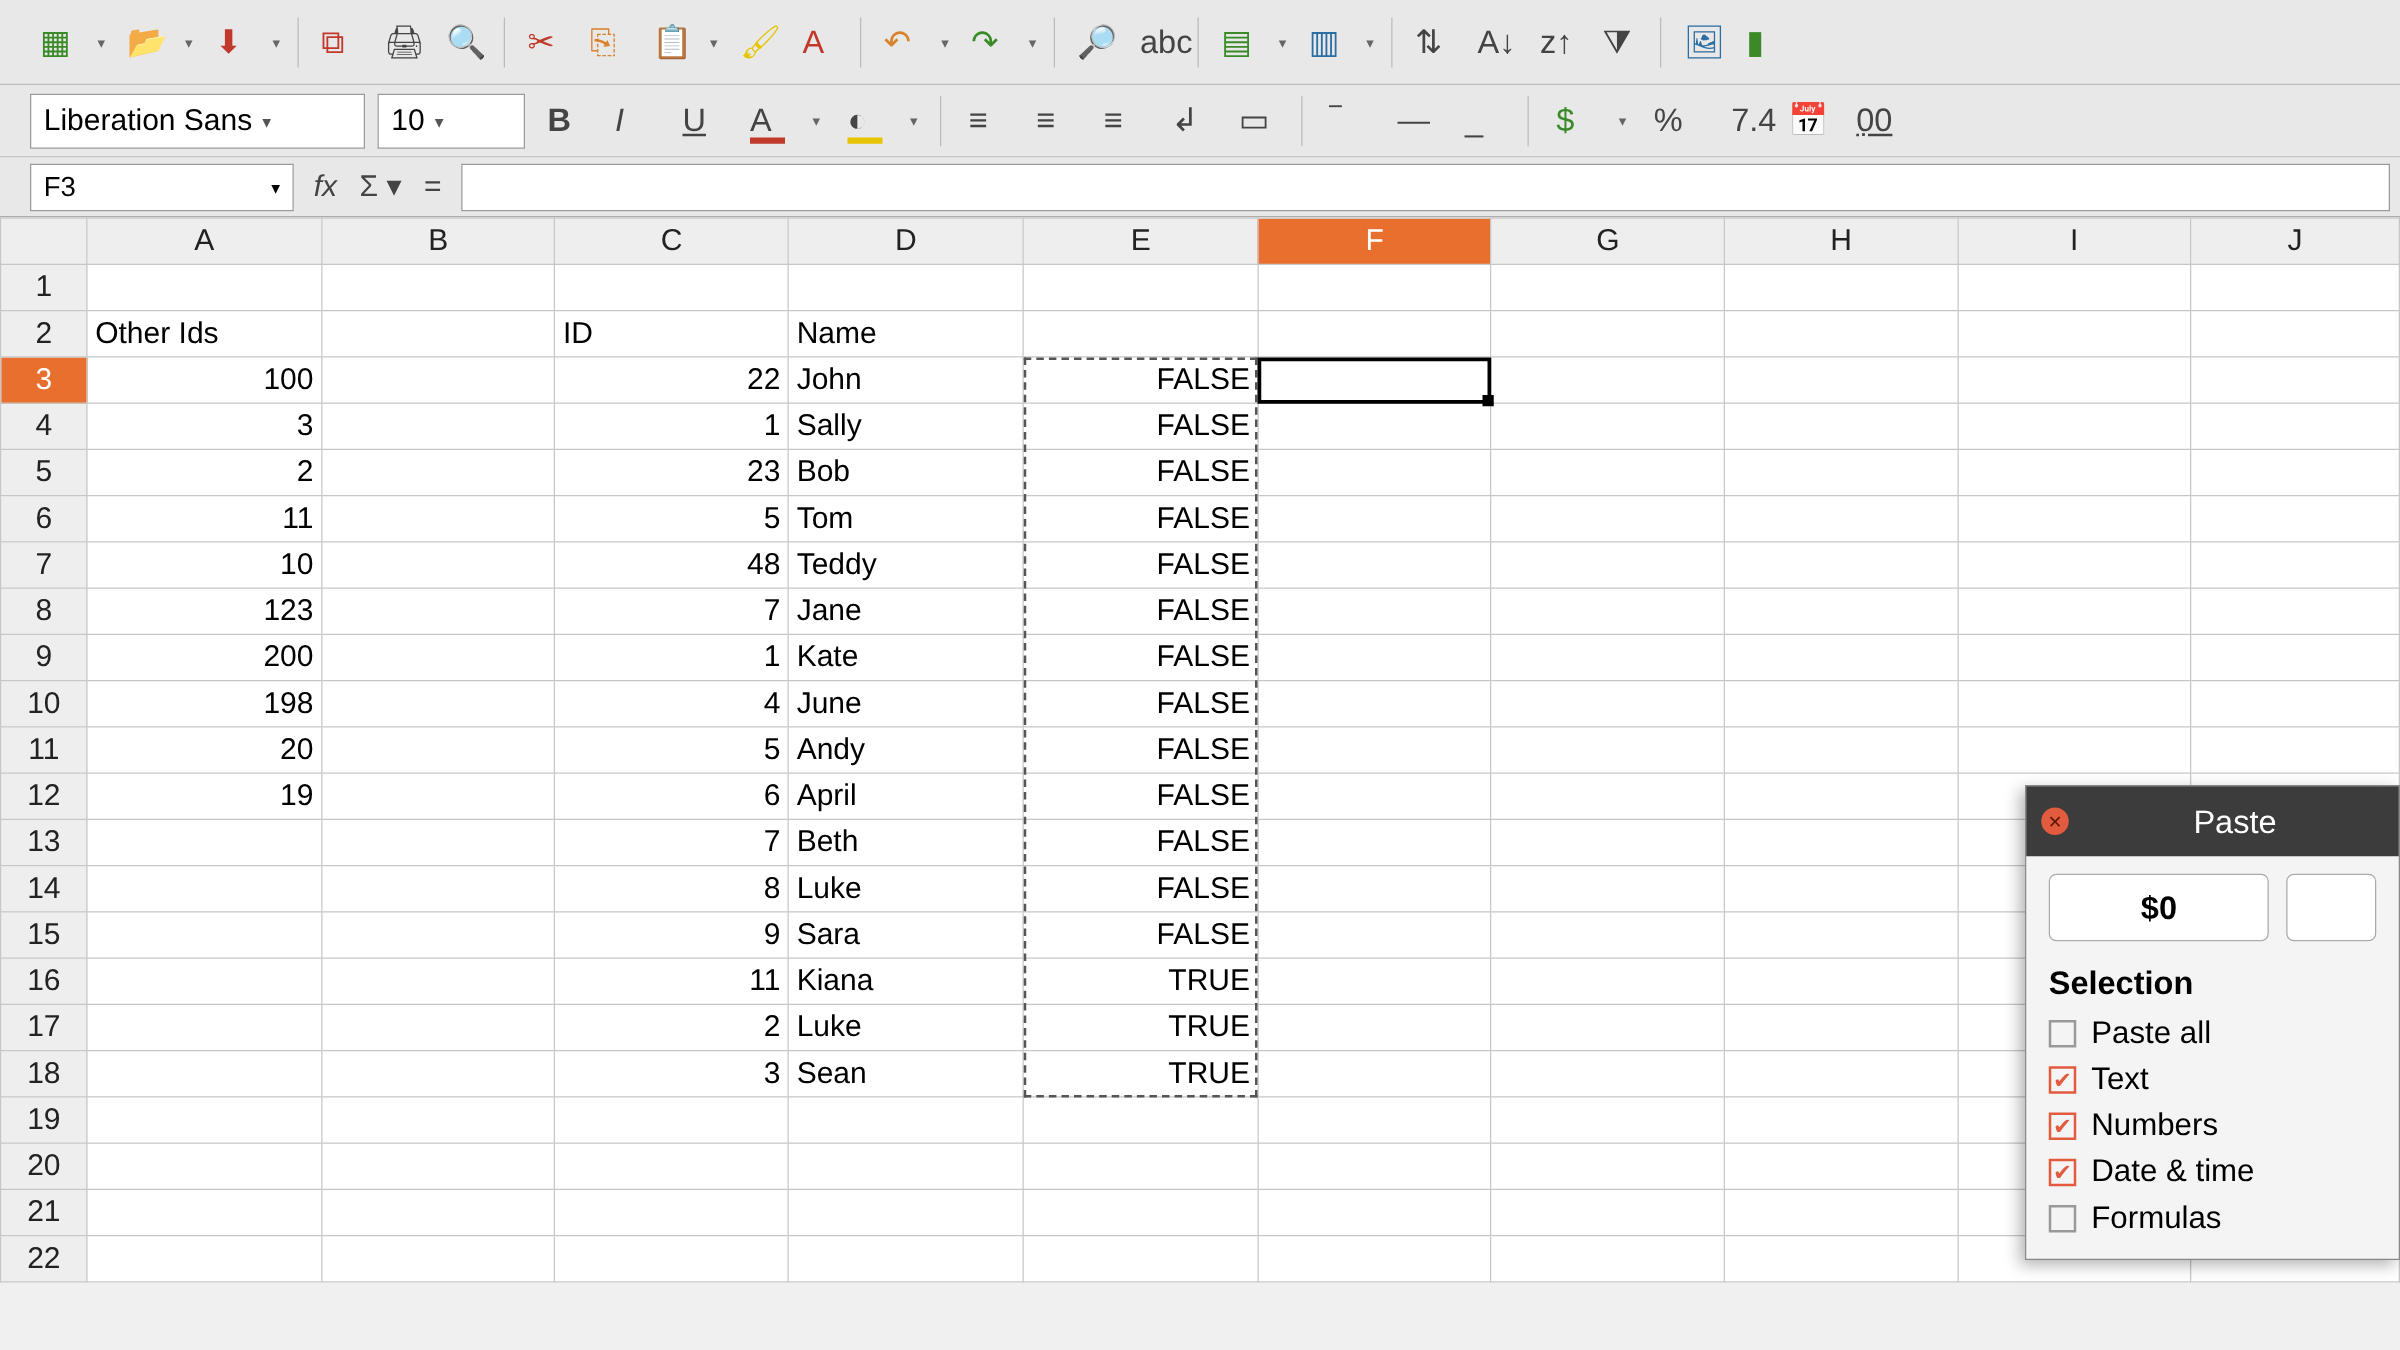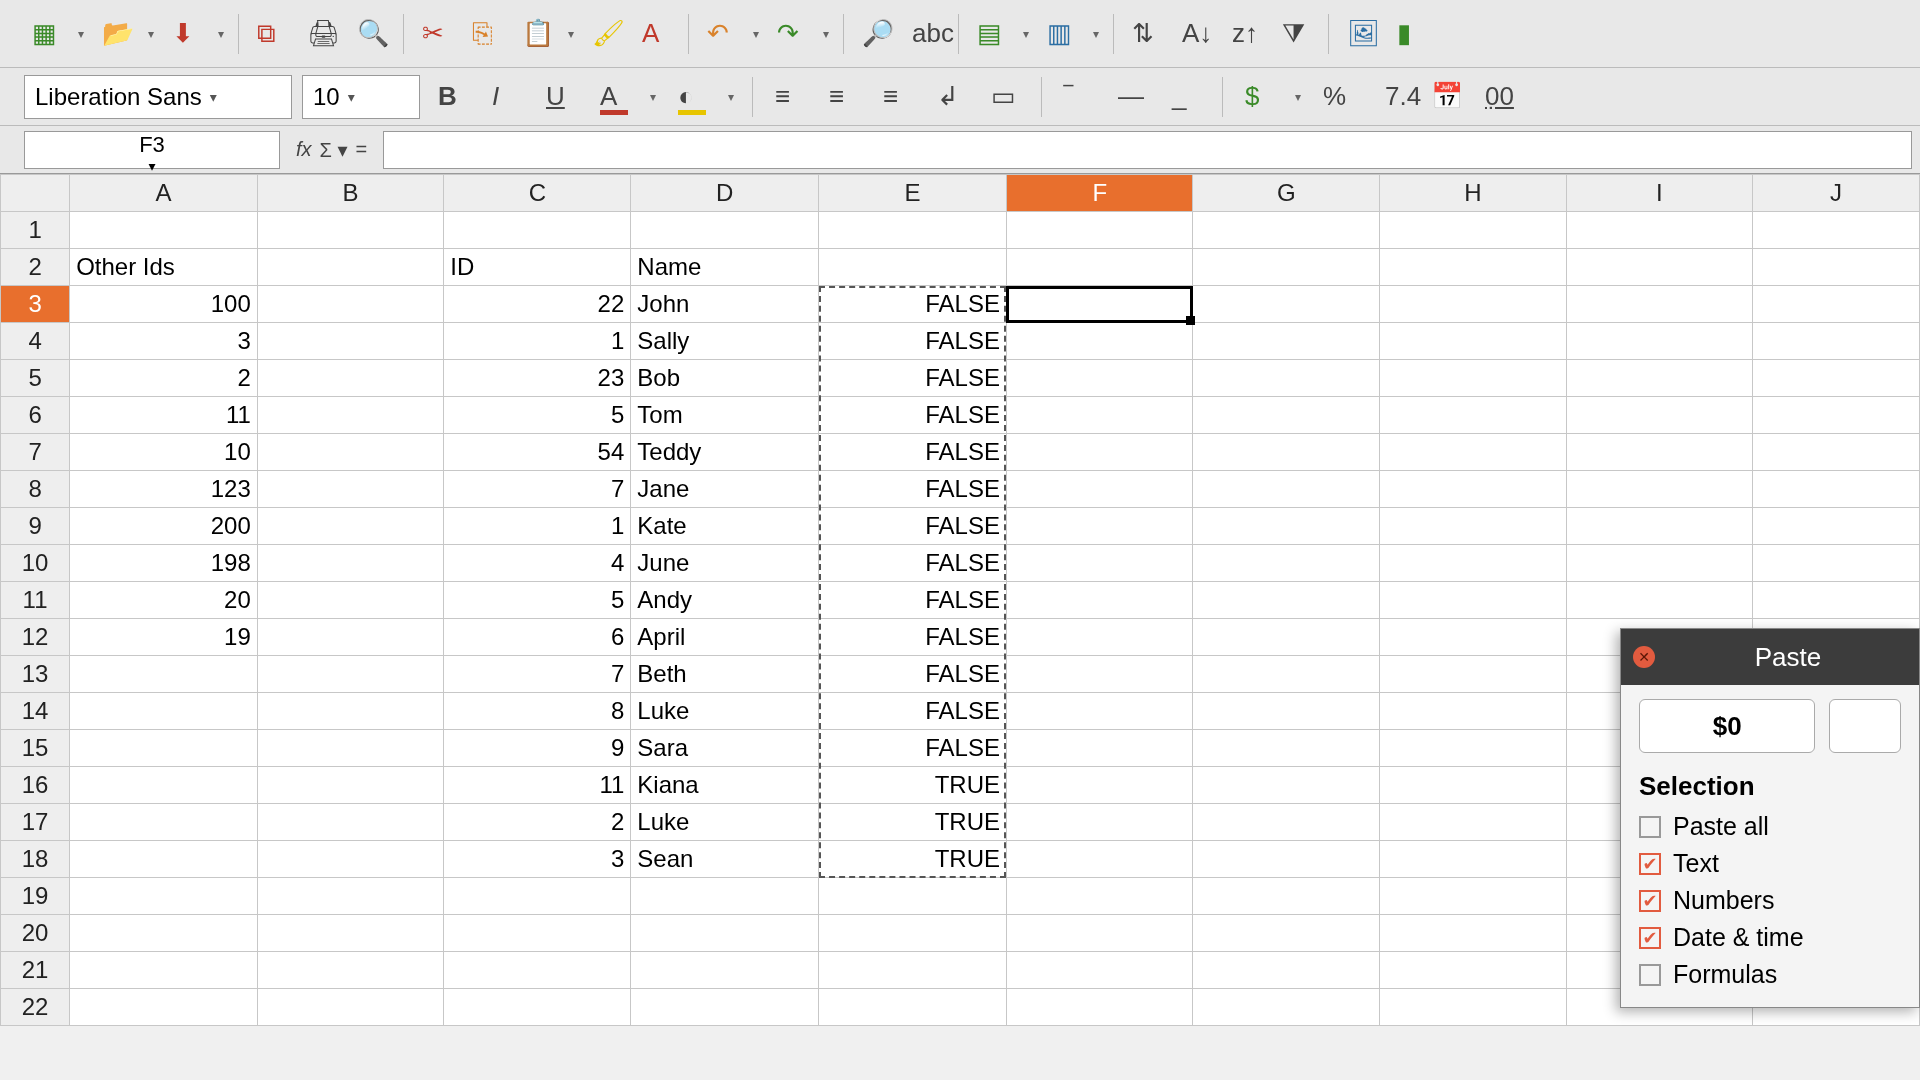--- a/index.html
+++ b/index.html
@@ -13,22 +13,22 @@
                  border-radius:4px; cursor:pointer; color:#444; }
 .tb-btn svg, .tb-btn span.g { width:28px; height:28px; }
 .tb-sep        { width:1px; height:40px; background:#bbb; margin:0 4px; }
 .drop-arrow    { width:14px; font-size:12px; color:#666; display:flex; align-items:center; justify-content:center; cursor:pointer;}
 .combo         { background:#fff; border:1px solid #999; height:44px; display:flex; align-items:center; padding:0 10px; gap:8px; }
 .combo .val    { font-size:24px; }
 .combo .arrow  { font-size:14px; color:#555; }
 
 
 .fbar          { background:#e8e8e8; border-bottom:1px solid #999; height:48px; display:flex; align-items:center; padding-left:24px; gap:6px;}
-.namebox       { background:#fff; border:1px solid #999; width:256px; height:38px; display:flex; align-items:center; padding:0 10px; font-size:22px; justify-content:space-between;flex-direction:column;}
-.fx-area       { display:flex; align-items:center; gap:8px; padding:0 10px; font-size:20px; color:#333;}
+.namebox       { background:#fff; border:1px solid #999; width:211px; height:38px; display:flex; align-items:center; padding:0 10px; font-size:22px; justify-content:space-between;}
+.fx-area       { display:flex; align-items:center; gap:18px; padding:0 10px; font-size:24px; color:#333;}
 .formula-input { background:#fff; border:1px solid #999; height:38px; flex:1; margin-right:8px; }
 
 
 .sheet         { position:relative; background:#fff; }
 .grid          { border-collapse:collapse; table-layout:fixed; }
 .grid th, .grid td { border:1px solid #c7c7c7; height:37px; font-size:24px; }
 .grid th       { background:#eeeeee; font-weight:normal; color:#222; }
 .grid th.col   { height:34px; }
 .grid th.row   { width:70px; text-align:center; }
 .grid td       { padding:0 6px; }
@@ -348,21 +348,21 @@
           <td class="txt"></td>
           <td class="txt"></td>
           <td class="txt"></td>
         </tr>
       </tbody>
       <tbody>
         <tr>
           <th class="row ">7</th>
           <td class="num">10</td>
           <td class="txt"></td>
-          <td class="num">54</td>
+          <td class="num">48</td>
           <td class="txt">Teddy</td>
           <td class="num">FALSE</td>
           <td class="txt"></td>
           <td class="txt"></td>
           <td class="txt"></td>
           <td class="txt"></td>
           <td class="txt"></td>
         </tr>
       </tbody>
       <tbody>

